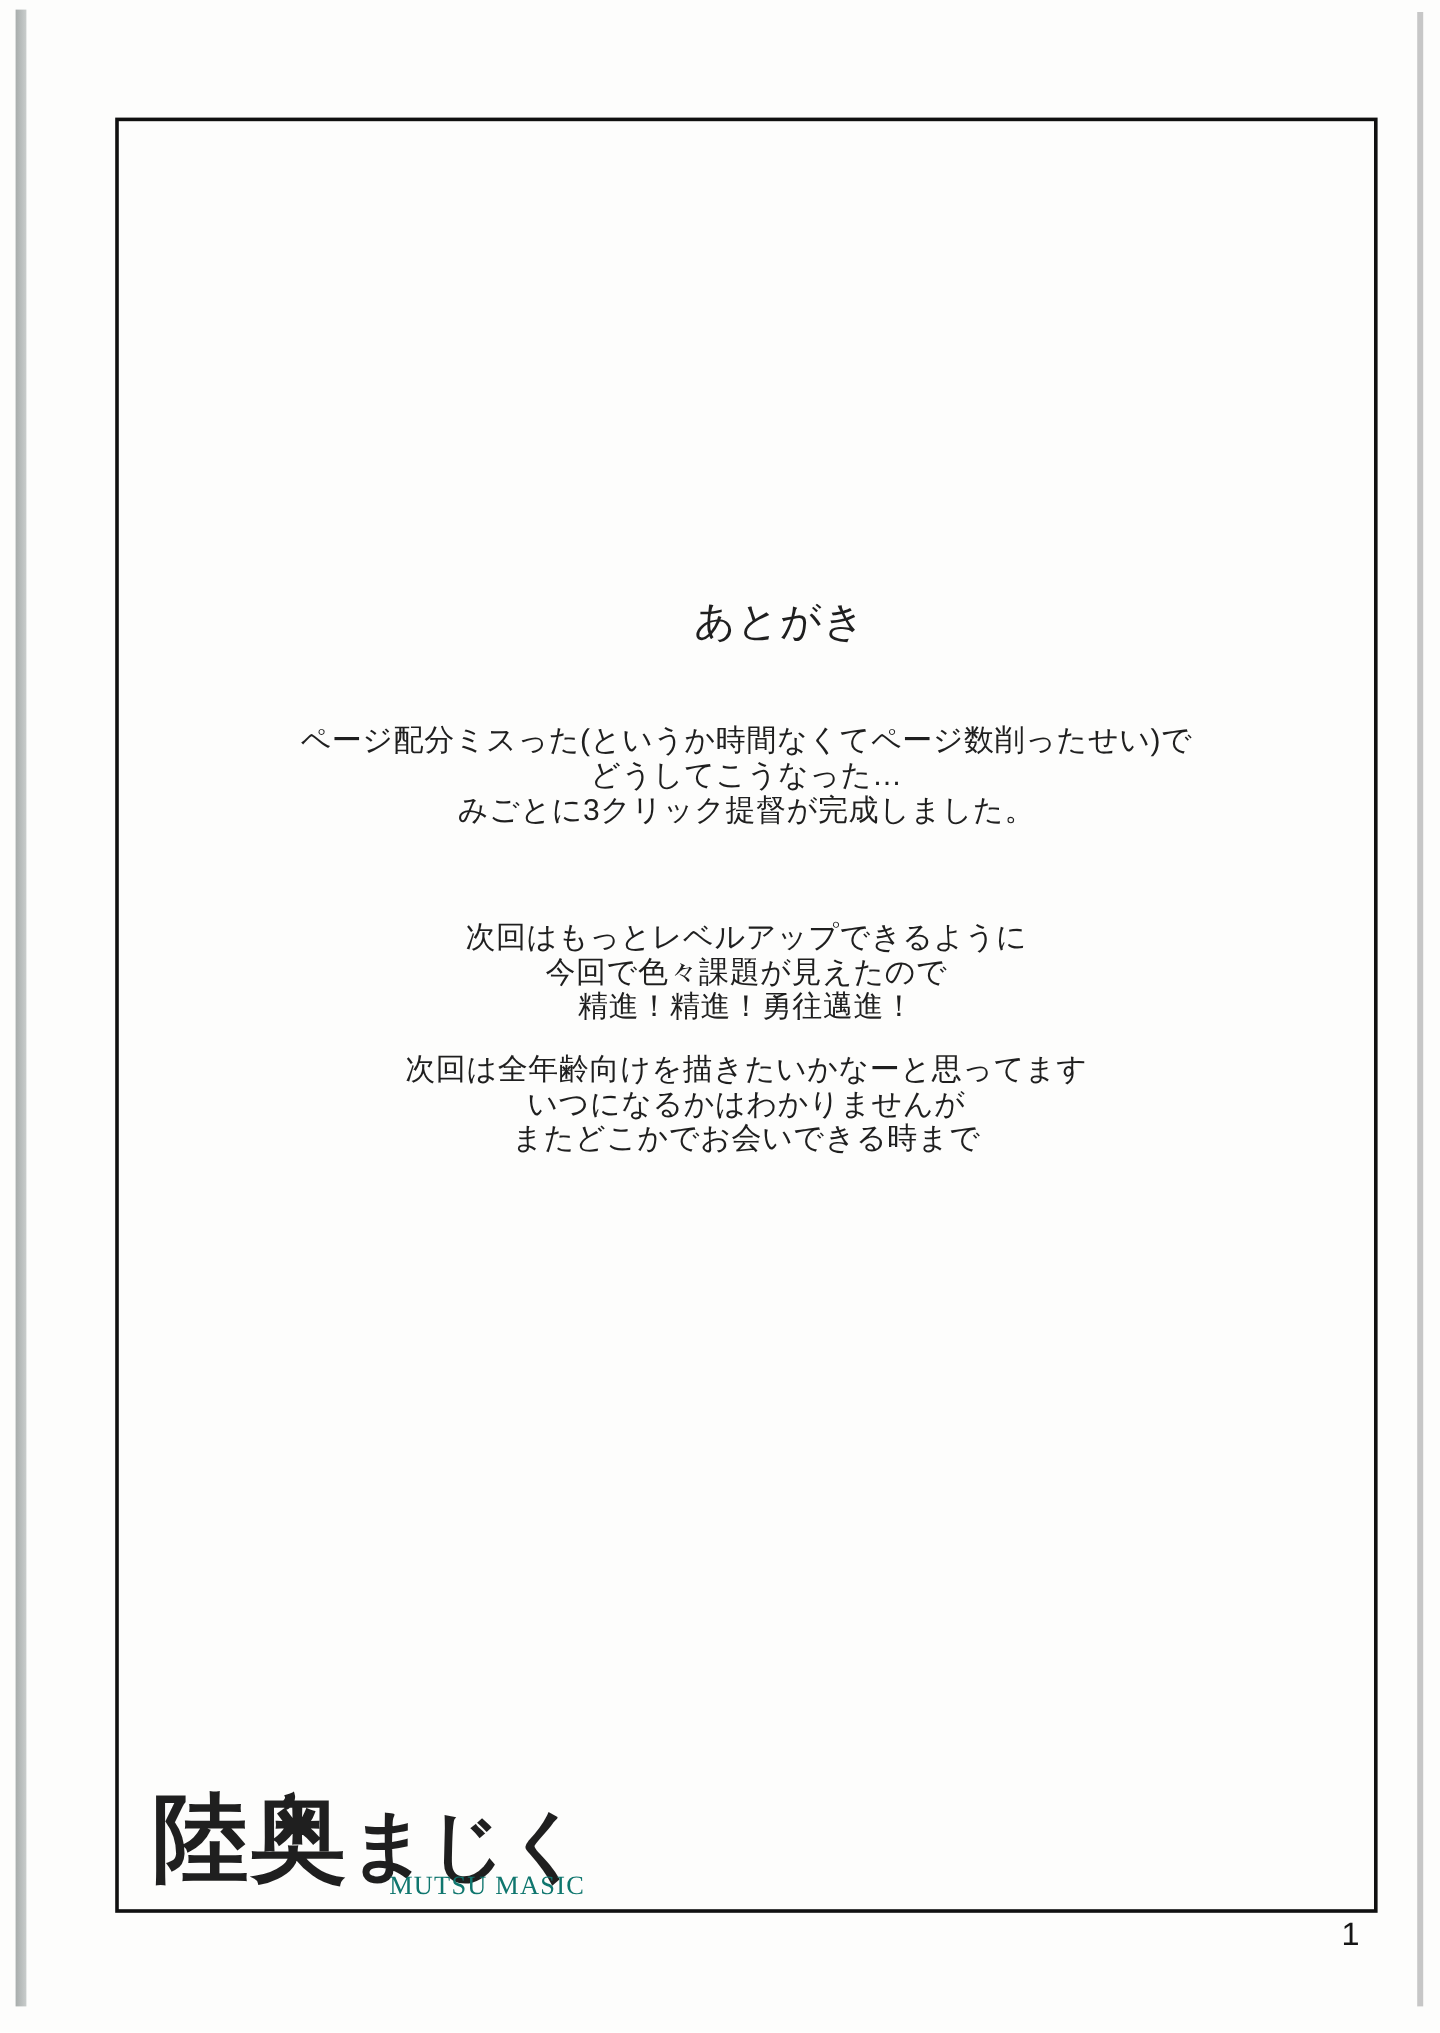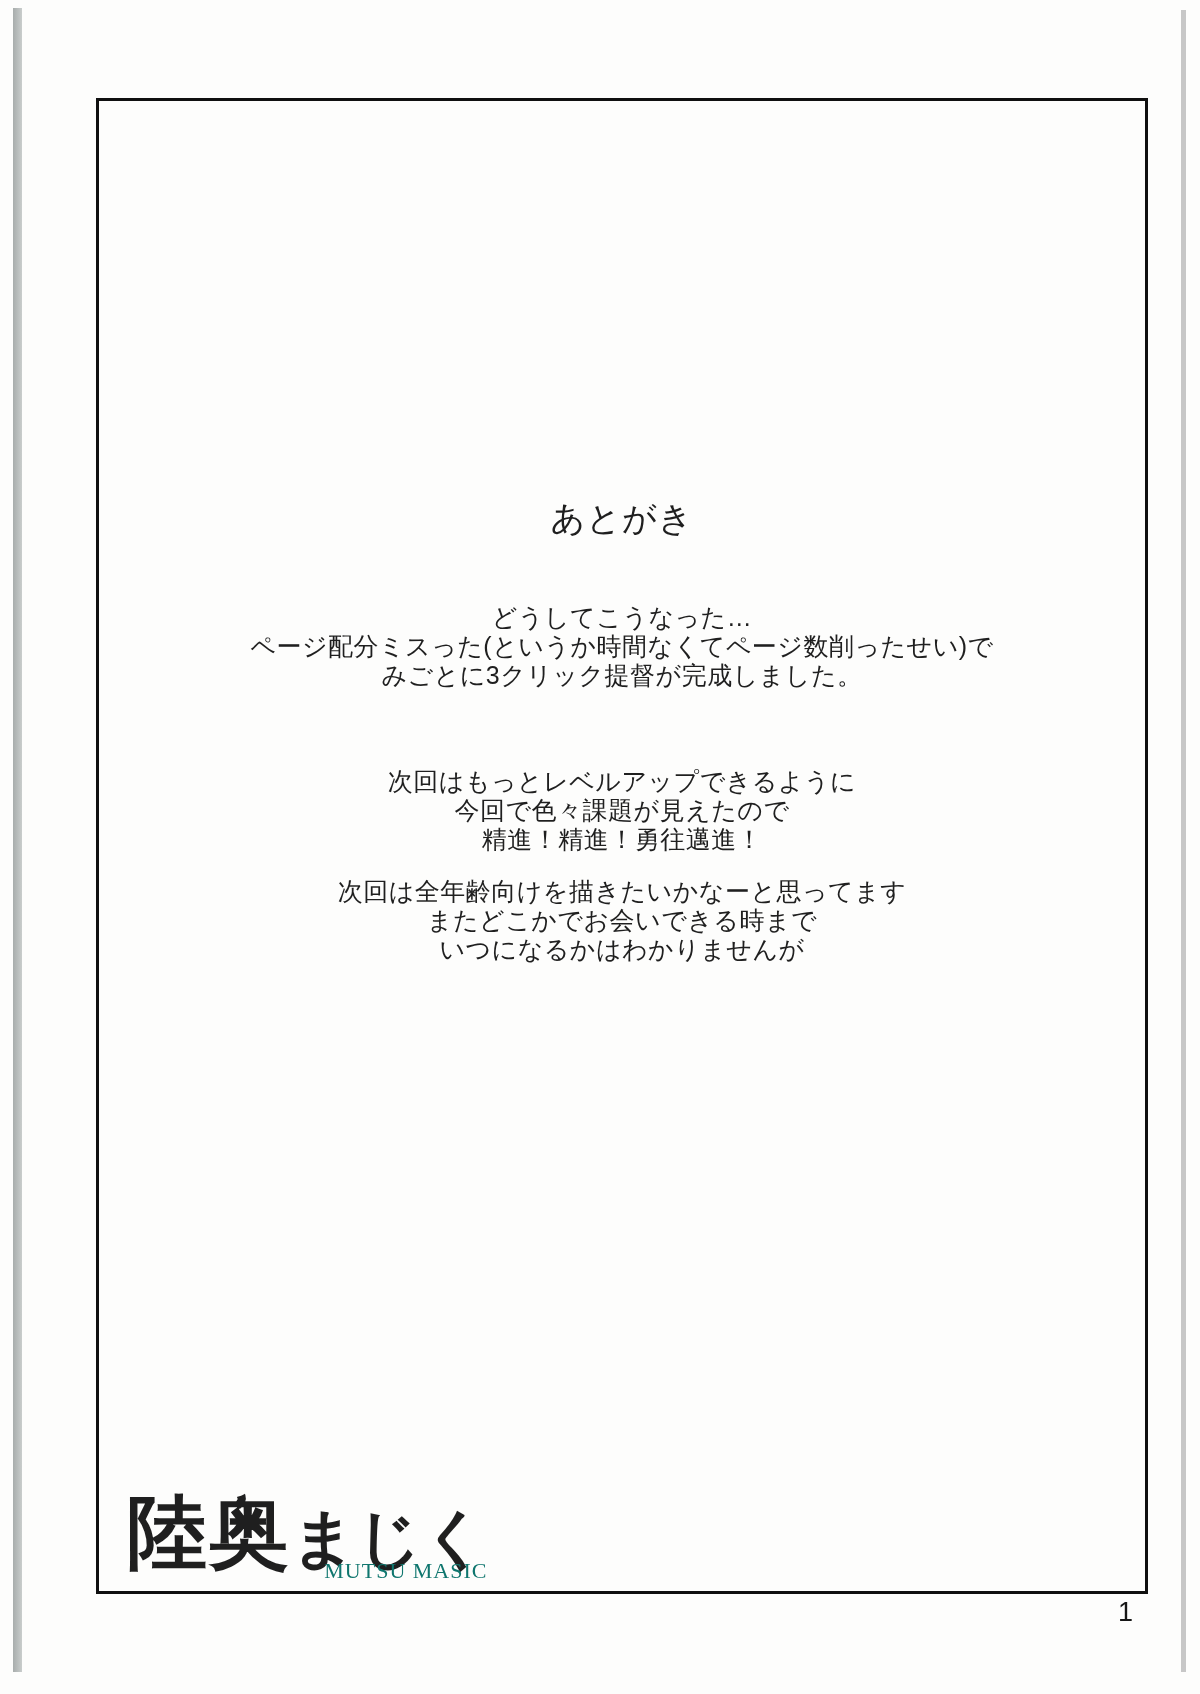--- a/index.html
+++ b/index.html
@@ -46,20 +46,21 @@
   .afterword-title {
     position: absolute;
     top: 399px;
     left: 0;
     width: 100%;
     text-align: center;
     font-size: 34px;
     line-height: 36px;
     letter-spacing: 1px;
     font-weight: 500;
+    padding-left: 28px;
   }
   .para {
     position: absolute;
     left: 0;
     width: 100%;
     text-align: center;
     font-size: 25px;
     line-height: 29px;
     letter-spacing: 0.5px;
     font-weight: 500;
@@ -111,35 +112,35 @@
 <div class="page">
 
   <div class="edge-left"></div>
   <div class="edge-right"></div>
 
   <div class="frame">
 
     <div class="afterword-title">あとがき</div>
 
     <div class="para para-1">
+      <div class="line">ページ配分ミスった(というか時間なくてページ数削ったせい)で</div>
       <div class="line">どうしてこうなった…</div>
-      <div class="line">ページ配分ミスった(というか時間なくてページ数削ったせい)で</div>
       <div class="line">みごとに3クリック提督が完成しました。</div>
     </div>
 
     <div class="para para-2">
       <div class="line">次回はもっとレベルアップできるように</div>
       <div class="line">今回で色々課題が見えたので</div>
       <div class="line">精進！精進！勇往邁進！</div>
     </div>
 
     <div class="para para-3">
       <div class="line">次回は全年齢向けを描きたいかなーと思ってます</div>
+      <div class="line">いつになるかはわかりませんが</div>
       <div class="line">またどこかでお会いできる時まで</div>
-      <div class="line">いつになるかはわかりませんが</div>
     </div>
 
     <div class="logo">
       <span class="logo-kanji">陸奥</span><span class="logo-kana">まじく</span>
       <span class="logo-romaji">MUTSU MASIC</span>
     </div>
 
   </div>
 
   <div class="page-number">1</div>

